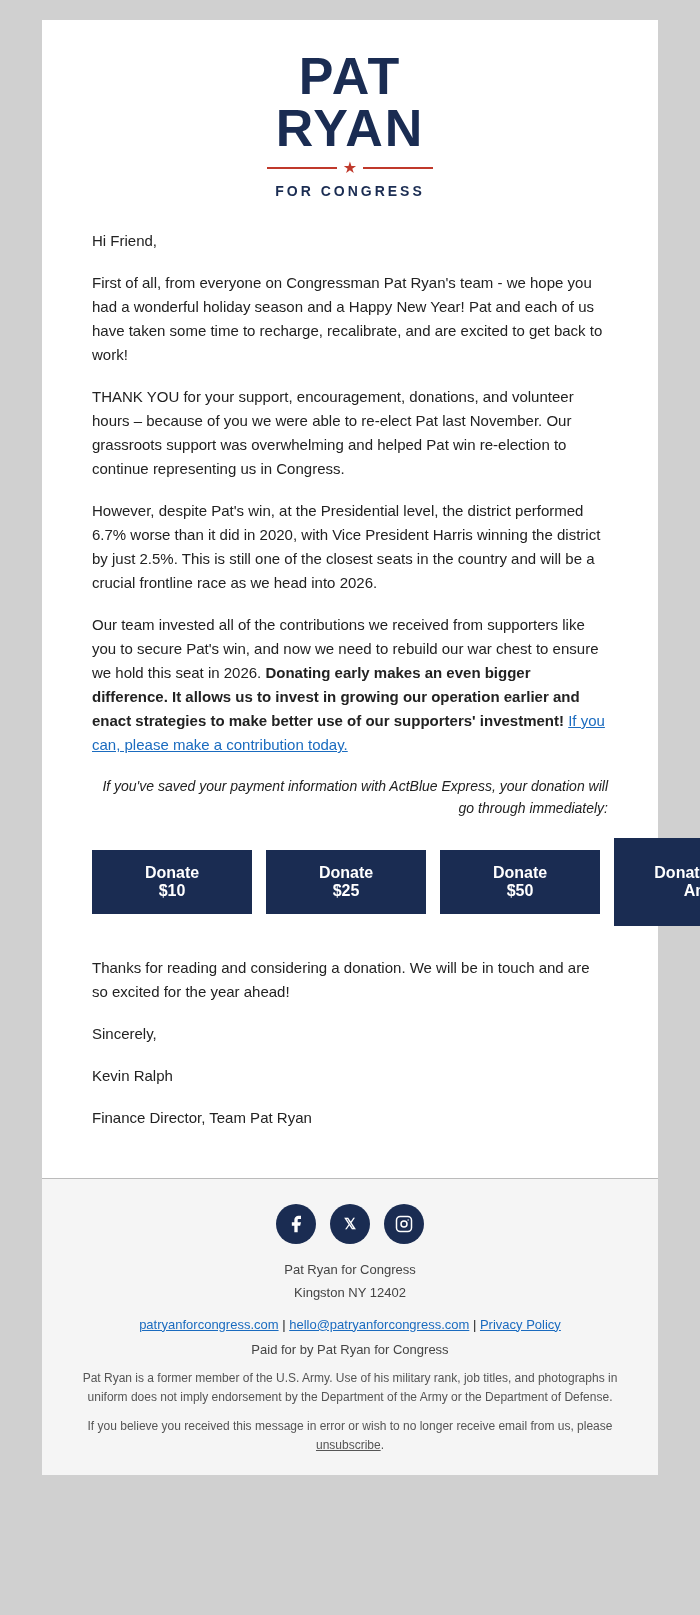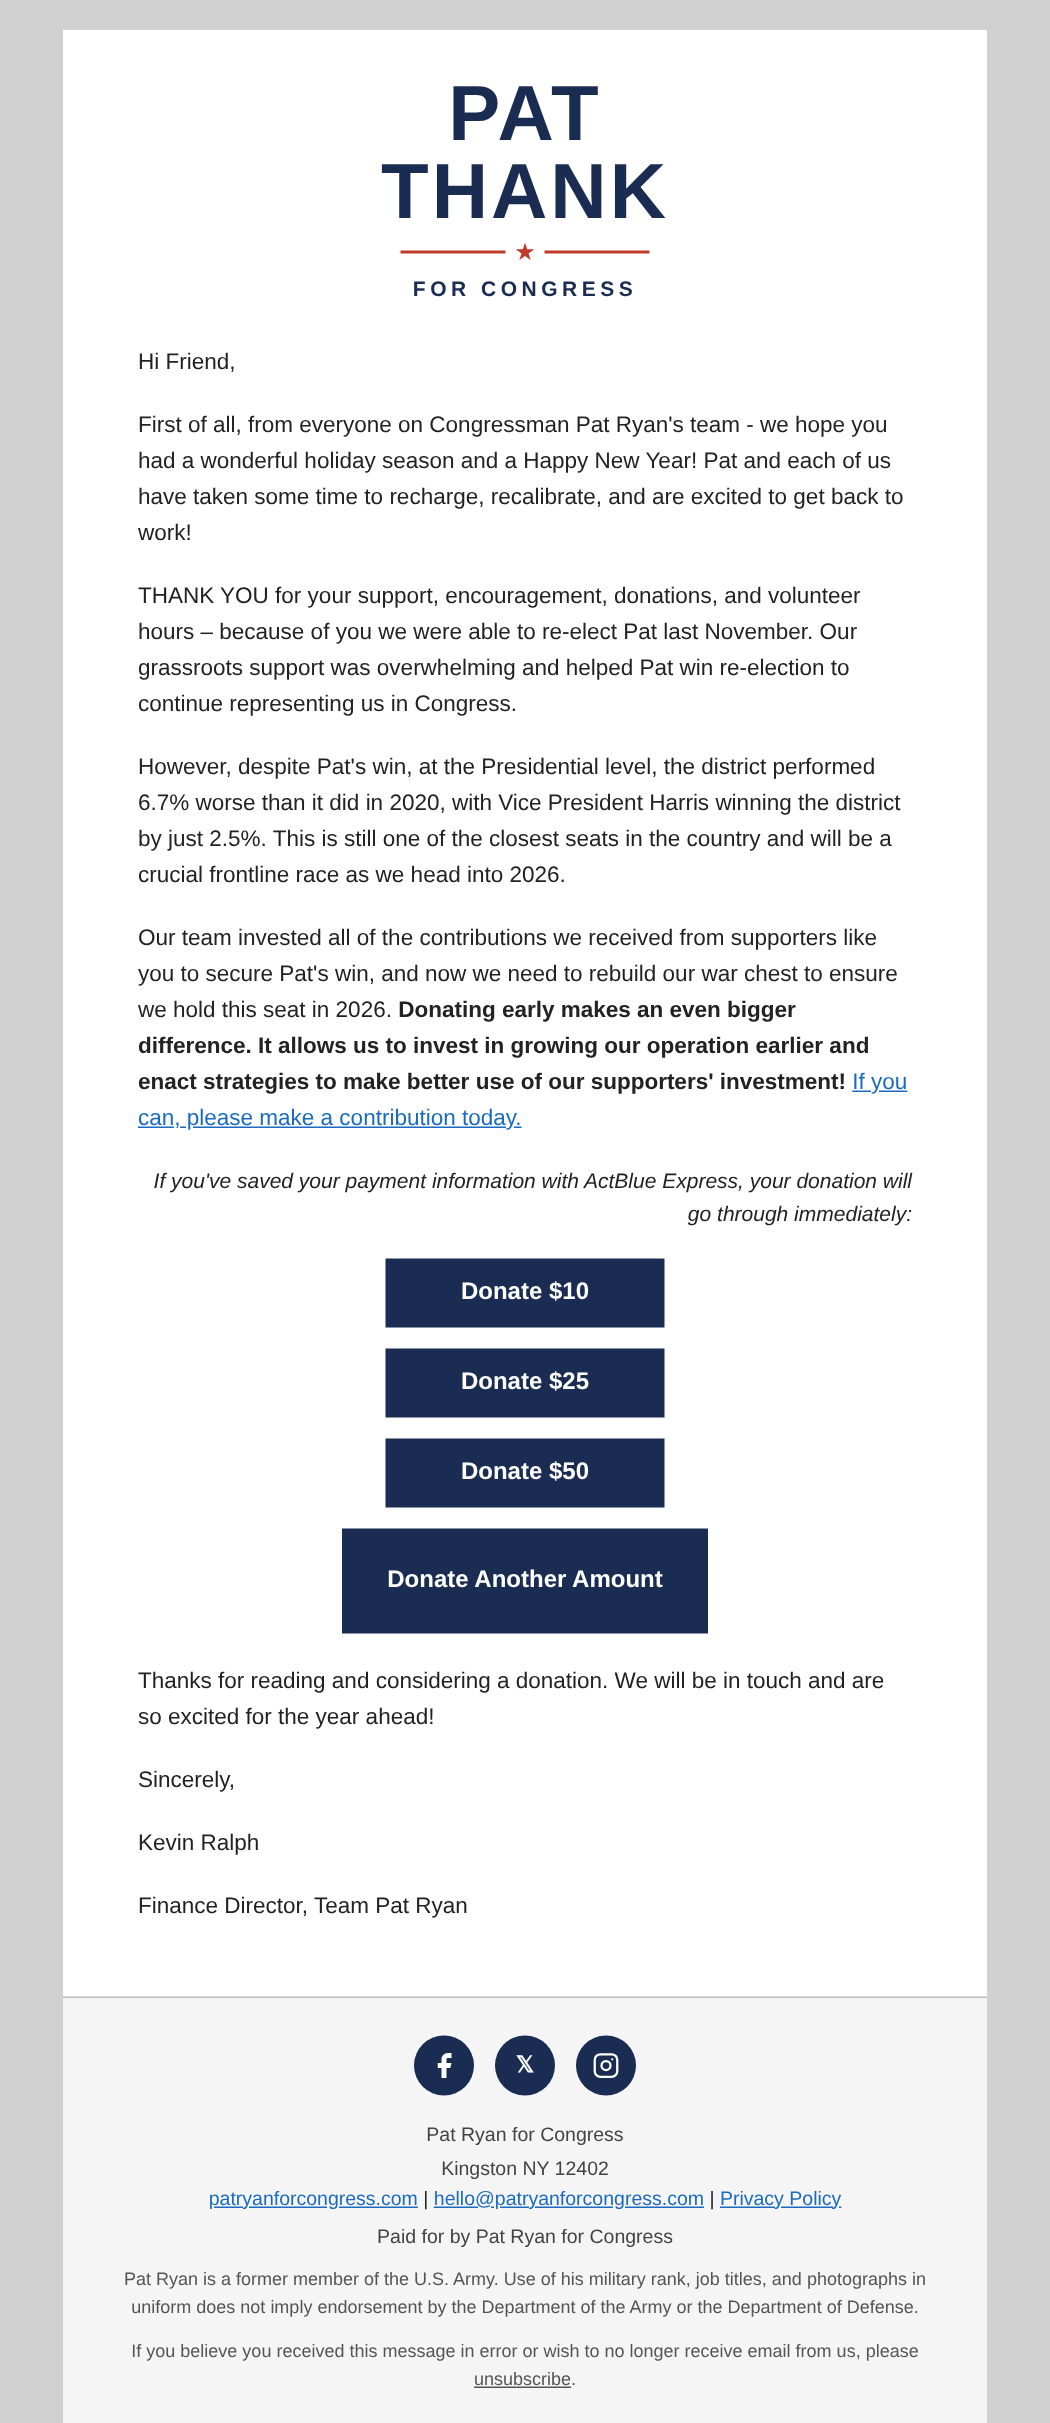--- a/index.html
+++ b/index.html
@@ -68,24 +68,24 @@
     .actblue-note {
       font-style: italic;
       text-align: right;
       color: #444;
       font-size: 14px;
       margin-bottom: 22px;
       line-height: 1.5;
     }
     .donate-buttons {
       display: flex;
-      flex-direction: column;
+      flex-direction: row;
       align-items: center;
       gap: 14px;
-      margin-bottom: 20px;
+      margin-bottom: 30px;
     }
     .donate-btn {
       background-color: #1a2c52;
       color: #fff;
       border: none;
       padding: 14px 50px;
       font-size: 16px;
       font-weight: 600;
       cursor: pointer;
       min-width: 160px;
@@ -130,21 +130,21 @@
       justify-content: center;
       color: #fff;
       font-size: 18px;
       font-weight: 700;
       cursor: pointer;
     }
     .footer-address {
       font-size: 13px;
       color: #444;
       line-height: 1.8;
-      margin-bottom: 0;
+      margin-bottom: 12px;
     }
     .footer-links {
       font-size: 13px;
       margin-bottom: 10px;
     }
     .footer-links a {
       color: #1a6bbf;
       text-decoration: underline;
     }
     .footer-paid {
@@ -169,21 +169,21 @@
     }
     strong { font-weight: 700; }
   </style>
 </head>
 <body>
 
 <div class="email-wrapper">
 
   <div class="header">
     <div class="logo-pat">PAT</div>
-    <div class="logo-ryan">THANK</div>
+    <div class="logo-ryan">RYAN</div>
     <div class="logo-star-bar">
       <div class="bar"></div>
       <span class="star">★</span>
       <div class="bar"></div>
     </div>
     <div class="logo-congress">FOR CONGRESS</div>
   </div>
 
   <div class="body-content">
 

